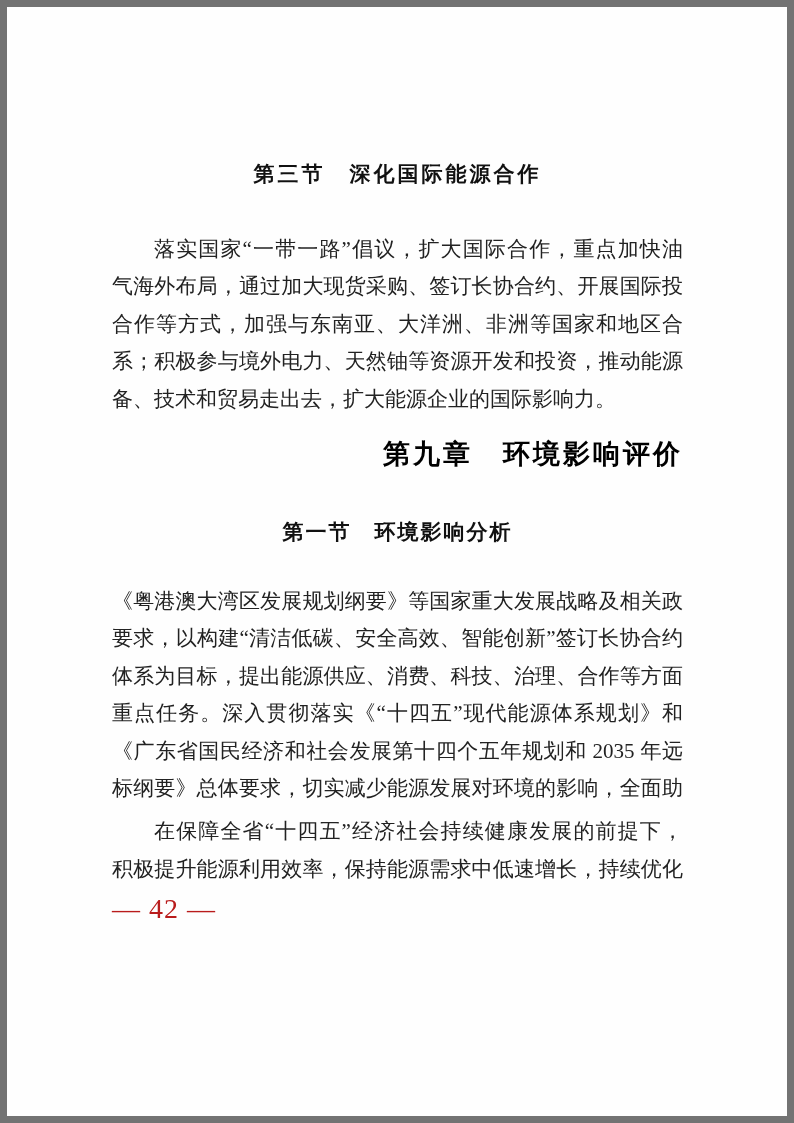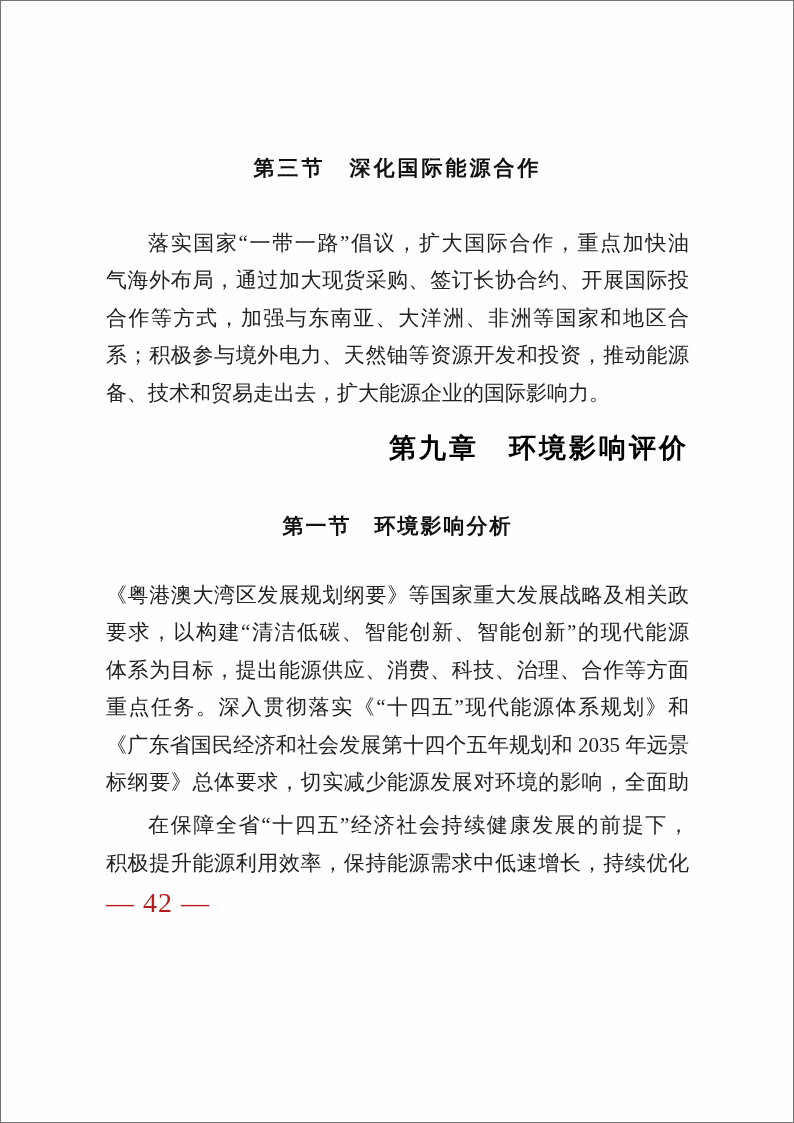--- a/index.html
+++ b/index.html
@@ -6,21 +6,21 @@
     margin: 0;
     padding: 0;
     background: #ffffff;
   }
   .page {
     position: relative;
     width: 794px;
     height: 1123px;
     box-sizing: border-box;
     background: #fefefe;
-    border: 1px solid #737373;
+    border: 7px solid #737373;
     padding: 0 104px 0 105px;
     overflow: hidden;
     font-family: "Liberation Serif", "DejaVu Serif", serif;
     color: #1e1e1e;
   }
   .sec-heading {
     font-family: "Liberation Sans", "DejaVu Sans", sans-serif;
     font-weight: bold;
     font-size: 21px;
     line-height: 26px;
@@ -82,21 +82,21 @@
     <div class="line jline">系；积极参与境外电力、天然铀等资源开发和投资，推动能源装</div>
     <div class="line">备、技术和贸易走出去，扩大能源企业的国际影响力。</div>
   </div>
 
   <h1 class="chapter-heading">第九章　环境影响评价</h1>
 
   <h2 class="sec-heading h-sec1">第一节　环境影响分析</h2>
 
   <div class="para p2">
     <div class="line jline">《粤港澳大湾区发展规划纲要》等国家重大发展战略及相关政策</div>
-    <div class="line jline">要求，以构建“清洁低碳、智能创新、智能创新”的现代能源</div>
+    <div class="line jline">要求，以构建“清洁低碳、安全高效、智能创新”签订长协合约</div>
     <div class="line jline">体系为目标，提出能源供应、消费、科技、治理、合作等方面的</div>
     <div class="line jline">重点任务。深入贯彻落实《“十四五”现代能源体系规划》和</div>
     <div class="line jline">《广东省国民经济和社会发展第十四个五年规划和 2035 年远景目</div>
     <div class="line jline">标纲要》总体要求，切实减少能源发展对环境的影响，全面助</div>
   </div>
 
   <div class="para p3">
     <div class="line jline indent">在保障全省“十四五”经济社会持续健康发展的前提下，</div>
     <div class="line jline">积极提升能源利用效率，保持能源需求中低速增长，持续优化能</div>
   </div>

